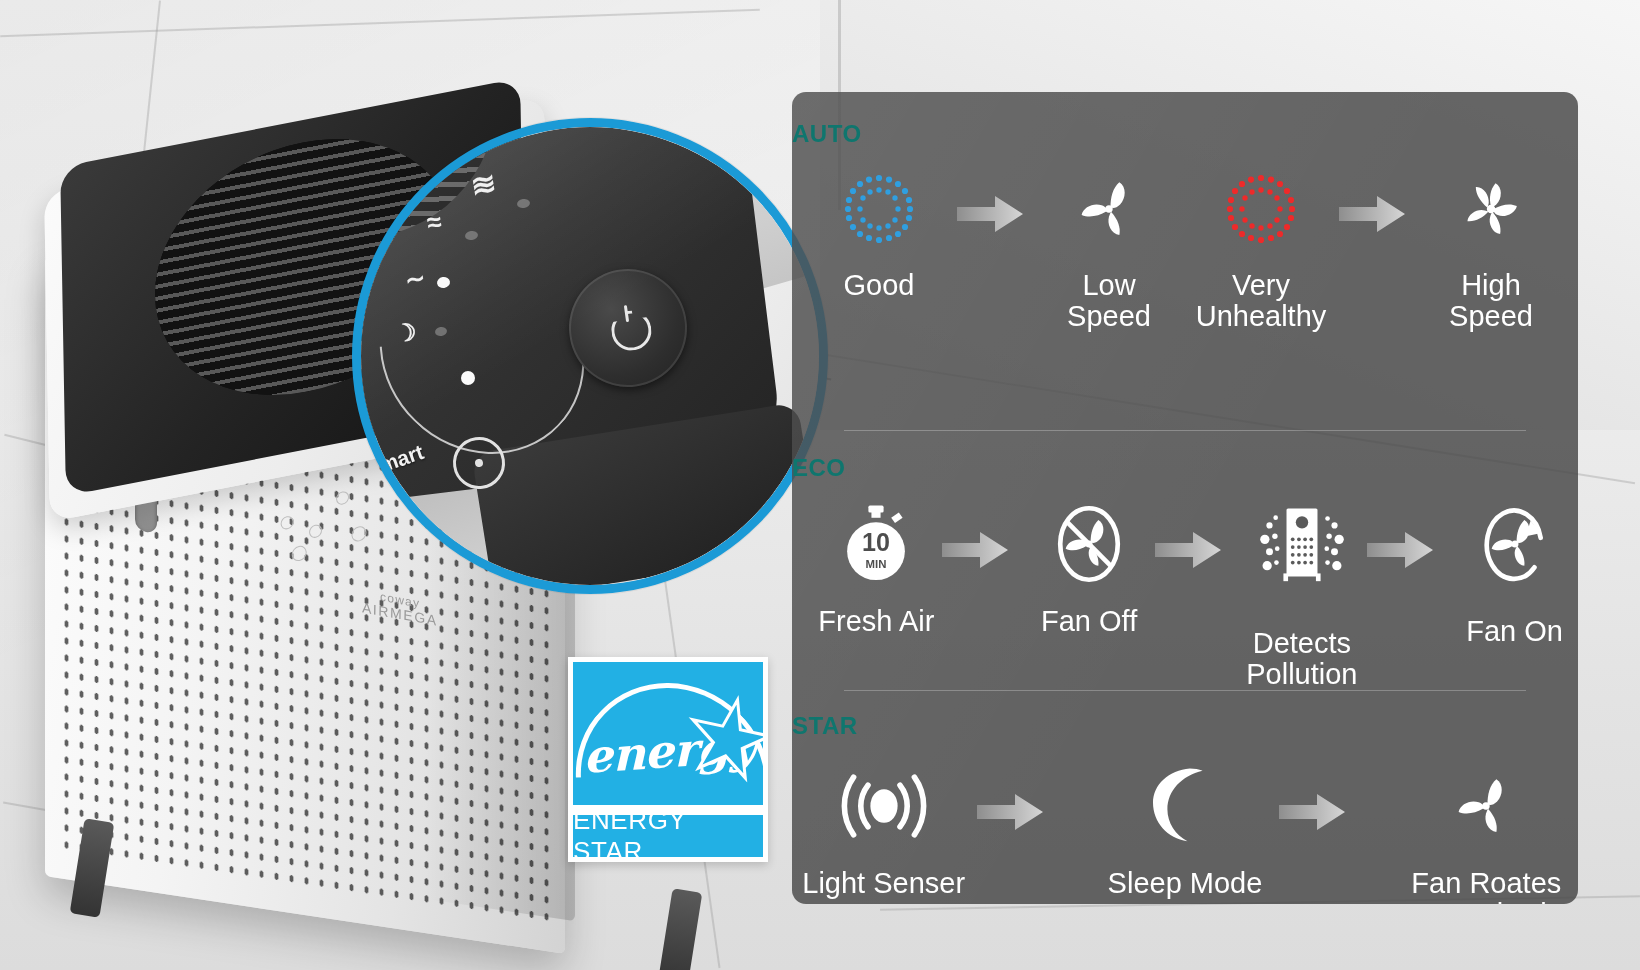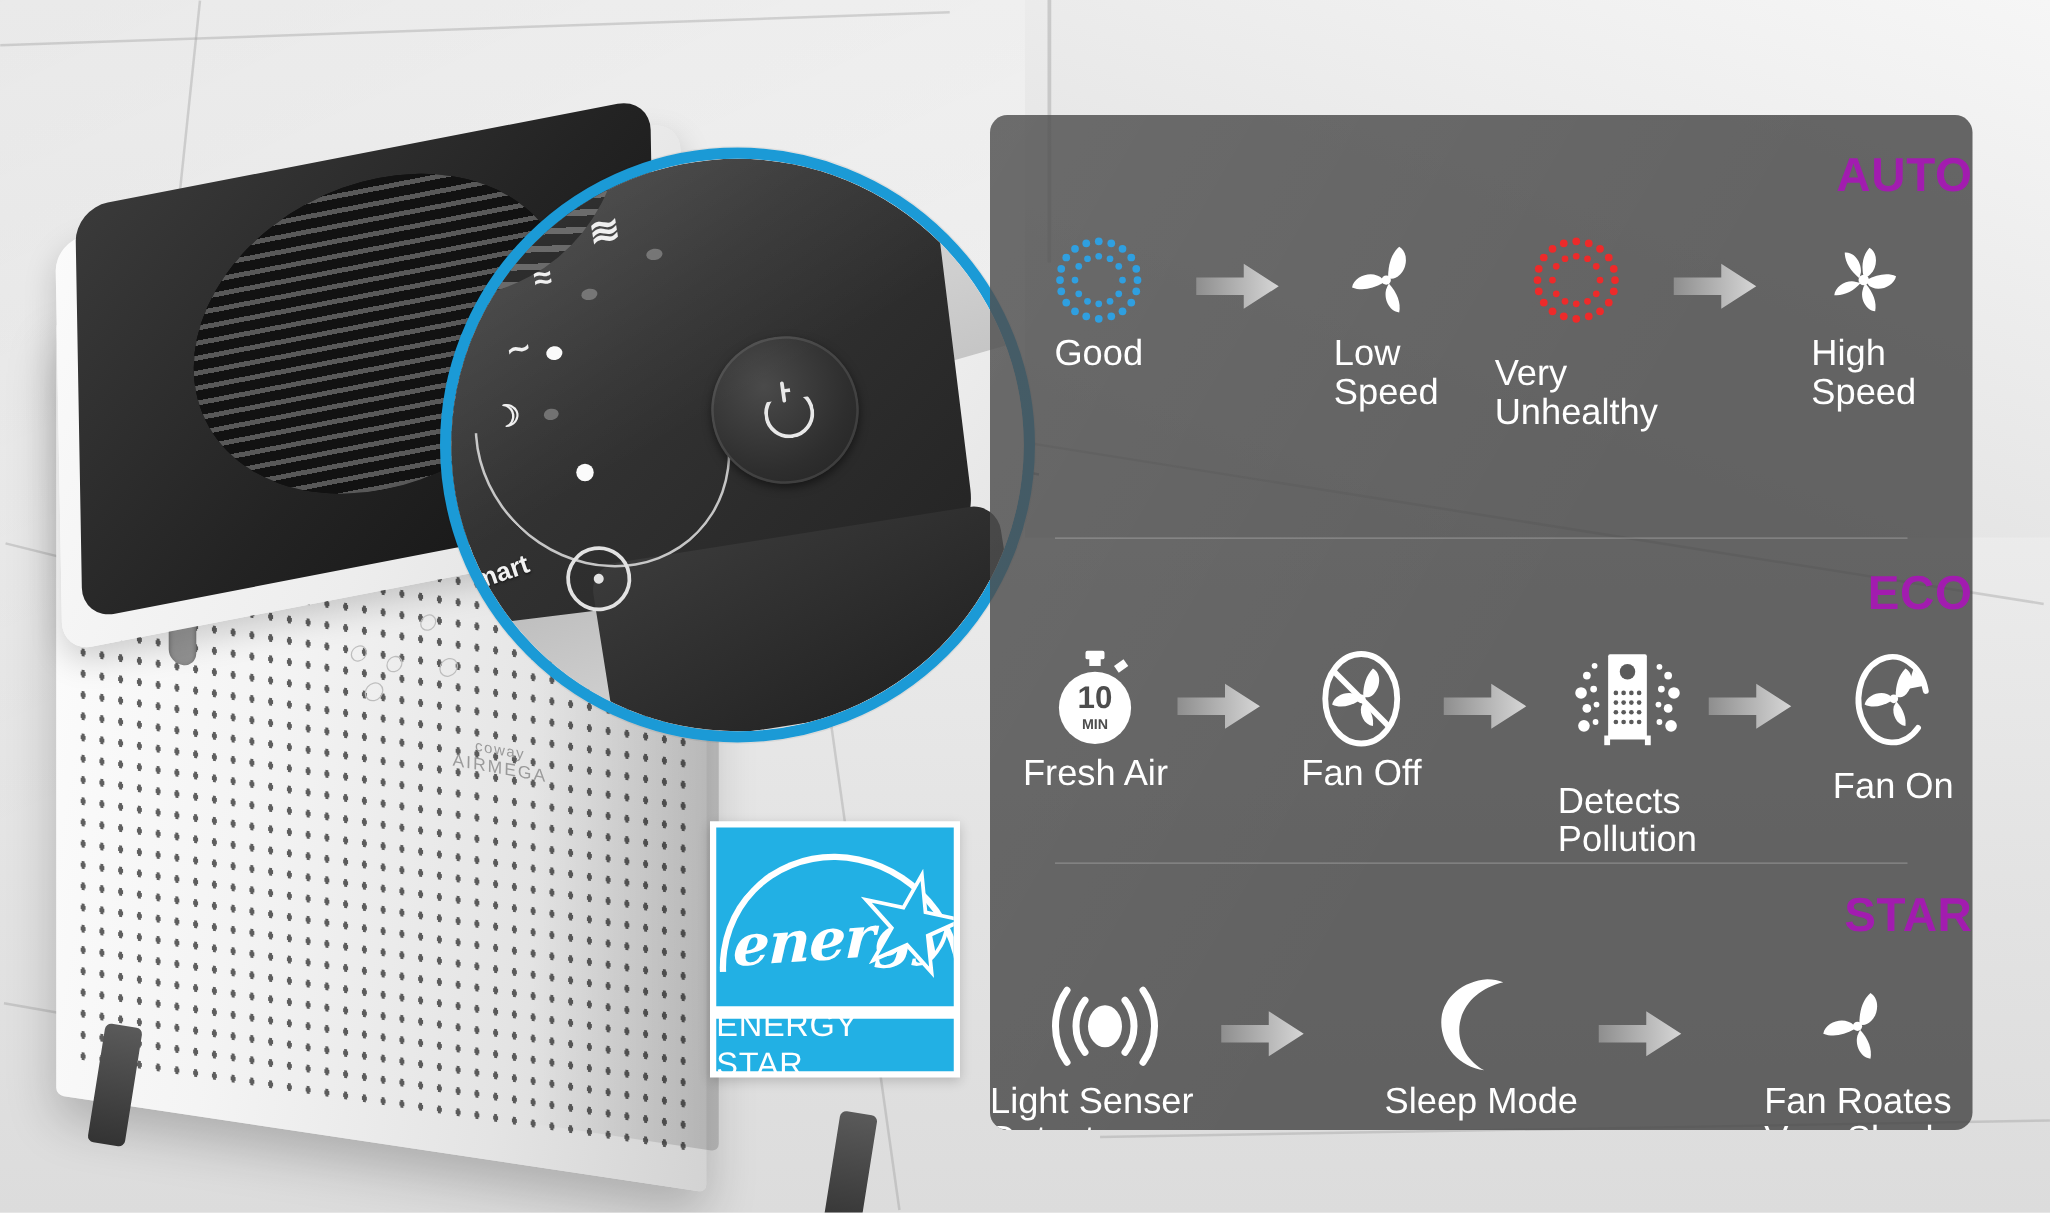--- a/index.html
+++ b/index.html
@@ -111,26 +111,26 @@
     background:#fff;transform:rotate(12deg);}
   .estar-star-in{position:absolute;right:-2px;top:42px;width:72px;height:72px;
     clip-path:polygon(50% 0%,61% 35%,98% 35%,68% 57%,79% 91%,50% 70%,21% 91%,32% 57%,2% 35%,39% 35%);
     background:#22b0e4;transform:rotate(12deg);}
 
   
   .panel{position:absolute;left:792px;top:92px;width:786px;height:812px;
     background:rgba(70,70,70,.82);border-radius:14px;overflow:hidden;}
   .panel-glass{position:absolute;inset:0;background:linear-gradient(120deg,rgba(255,255,255,.05),rgba(255,255,255,0) 55%);}
   .sect{position:absolute;left:0;width:786px;}
-  .sect-title{text-align:right;color:#a21caf;font-size:38px;font-weight:700;letter-spacing:.5px;}
+  .sect-title{text-align:left;color:#0f766e;font-size:24px;font-weight:700;letter-spacing:.5px;}
   .divider{position:absolute;left:52px;width:682px;height:1px;background:rgba(255,255,255,.26);}
   .flow{position:relative;display:flex;align-items:flex-start;justify-content:center;}
   .step{display:flex;flex-direction:column;align-items:center;}
   .step-icon{display:flex;align-items:center;justify-content:center;}
-  .step-label{color:#fff;font-size:29px;line-height:1.06;margin-top:3px;white-space:pre-line;}
+  .step-label{color:#fff;font-size:29px;line-height:1.06;text-align:center;margin-top:20px;white-space:pre-line;}
   .arrow{position:relative;flex:none;}
   .arrow svg{display:block;}
 </style>
 </head>
 <body>
 
 <div id="stage">
 
   <div class="photo">
     <div class="wall"></div>
@@ -281,21 +281,21 @@
               <path d="M52 48c0-14 3-26 12-34 10 6 9 22 1 30-5 5-9 5-13 4z"></path>
               <path d="M47 53c-12 7-24 9-34 5 2-11 17-17 27-13 6 2 7 5 7 8z"></path>
               <path d="M53 54c9 10 13 21 11 31-11-1-17-15-14-25 2-5 2-5 3-6z"></path>
               <circle cx="50" cy="50" r="5"></circle>
             </svg>
           </div>
           <div class="step-label">Low
 Speed</div>
         </div>
 
-        <div class="step" style="width:152px;gap:16px;">
+        <div class="step" style="width:152px;">
           <div class="step-icon" style="height:82px;">
             <svg width="78" height="78" viewBox="0 0 78 78">
               <g fill="#ee2a2a">
                 <circle cx="39" cy="8" r="3.1"></circle>
                   <circle cx="49" cy="9.6" r="3.1"></circle>
                   <circle cx="58" cy="14" r="3.1"></circle>
                 <circle cx="65" cy="21" r="3.1"></circle>
                   <circle cx="69" cy="30" r="3.1"></circle>
                   <circle cx="70" cy="39" r="3.1"></circle>
                 <circle cx="69" cy="48" r="3.1"></circle>

